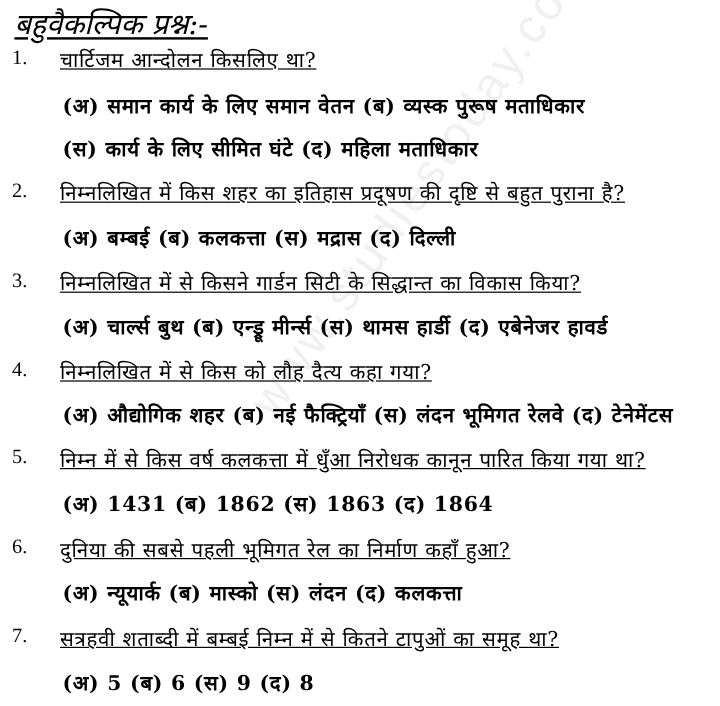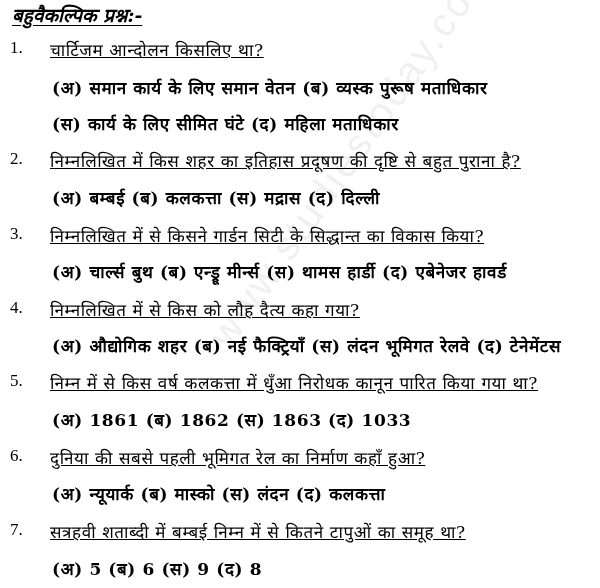--- a/index.html
+++ b/index.html
@@ -3,21 +3,21 @@
 <meta charset="utf-8">
 <style>
   html, body { margin: 0; padding: 0; background: #ffffff; }
   body {
     width: 600px; height: 588px; position: relative; overflow: hidden;
     font-family: "DejaVu Serif", "Liberation Serif", serif;
     color: #000;
   }
   .title {
     position: absolute; left: 12px; top: 2px;
-    font-size: 19px; font-weight: bold; font-style: italic;
+    font-size: 24px; font-weight: normal; font-style: italic;
     text-decoration: underline; text-underline-offset: 3px;
   }
   .row { position: absolute; left: 0; font-size: 17px; white-space: nowrap; }
   .num { position: absolute; left: 10px; font-family: "Liberation Serif", serif; font-size: 17px; }
   .qtext { position: absolute; left: 50px; letter-spacing: 0.6px; text-decoration: underline; }
   .opt { position: absolute; left: 52px; letter-spacing: 0.6px; font-weight: bold; }
   .watermark {
     position: absolute; left: 200px; top: 330px;
     transform: rotate(-55deg);
     transform-origin: left top;
@@ -66,21 +66,21 @@
 </div>
 <div class="row" style="top:334px;">
   <span class="opt">(अ) औद्योगिक शहर (ब) नई फैक्ट्रियाँ (स) लंदन भूमिगत रेलवे (द) टेनेमेंटस</span>
 </div>
 
 <div class="row" style="top:371px;">
   <span class="num">5.</span>
   <span class="qtext">निम्न में से किस वर्ष कलकत्ता में धुँआ निरोधक कानून पारित किया गया था?</span>
 </div>
 <div class="row" style="top:408px;">
-  <span class="opt">(अ) 1861 (ब) 1862 (स) 1863 (द) 1033</span>
+  <span class="opt">(अ) 1431 (ब) 1862 (स) 1863 (द) 1864</span>
 </div>
 
 <div class="row" style="top:446px;">
   <span class="num">6.</span>
   <span class="qtext">दुनिया की सबसे पहली भूमिगत रेल का निर्माण कहाँ हुआ?</span>
 </div>
 <div class="row" style="top:482px;">
   <span class="opt">(अ) न्यूयार्क (ब) मास्को (स) लंदन (द) कलकत्ता</span>
 </div>
 

